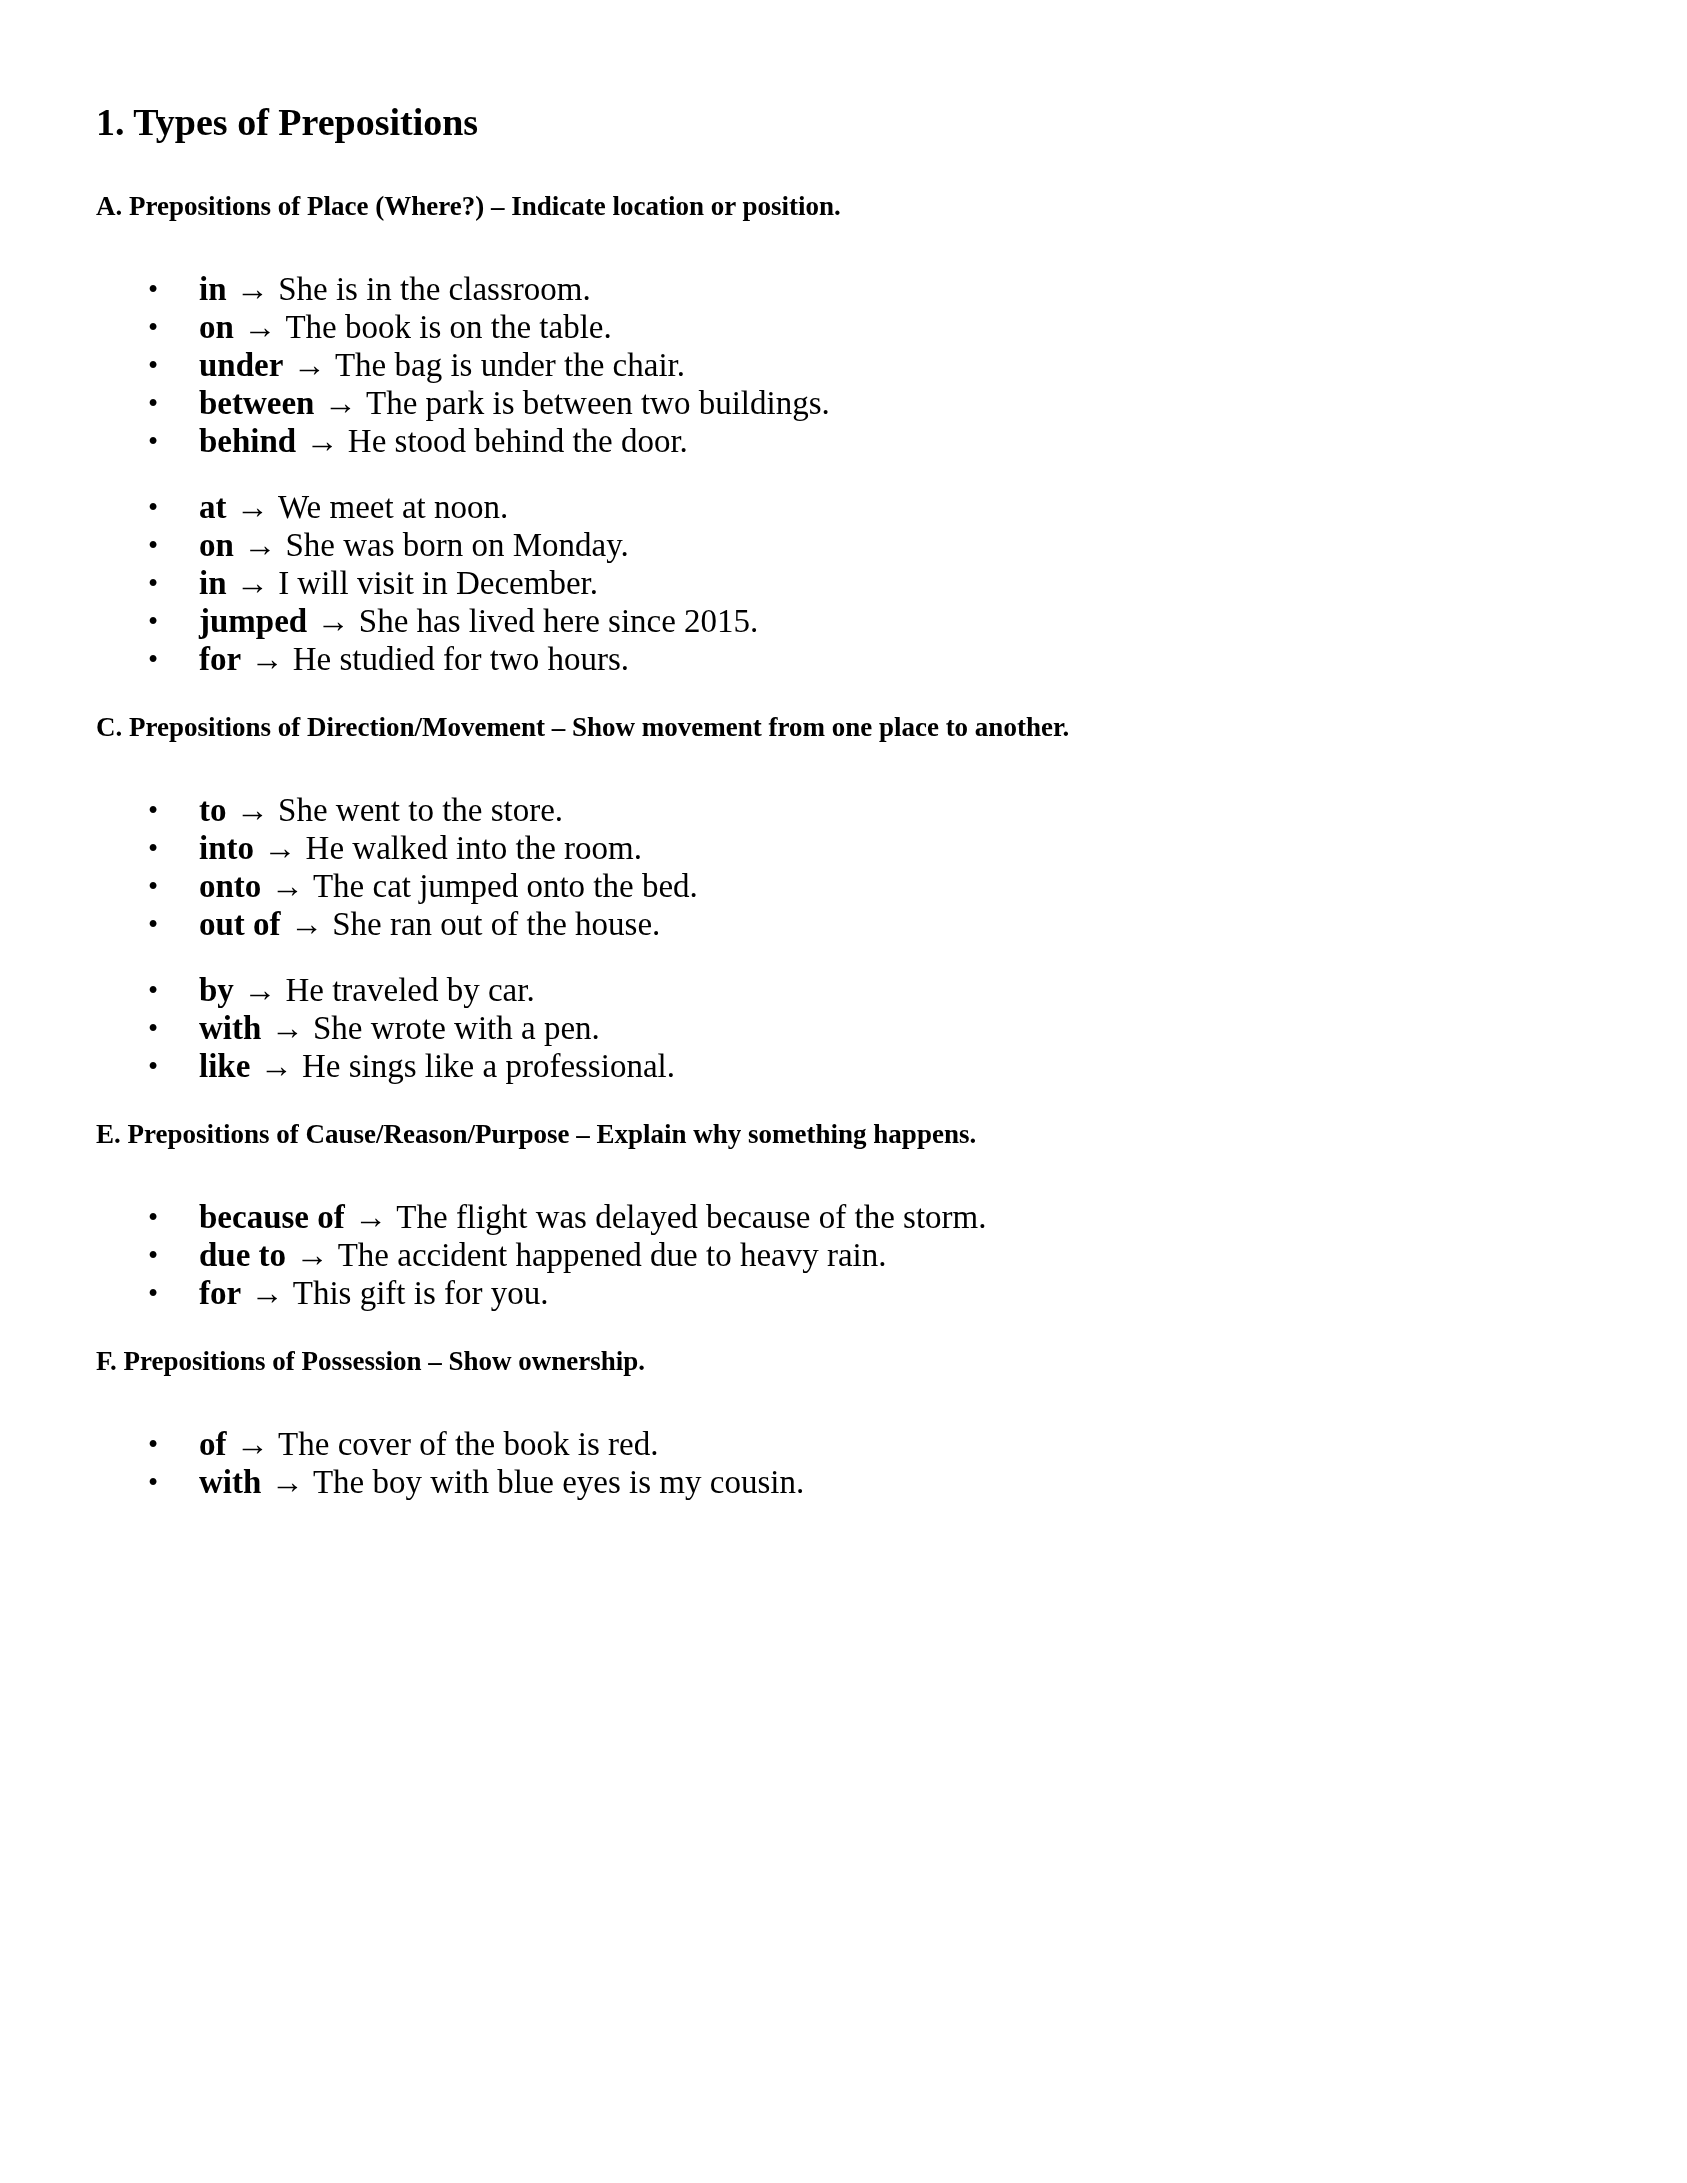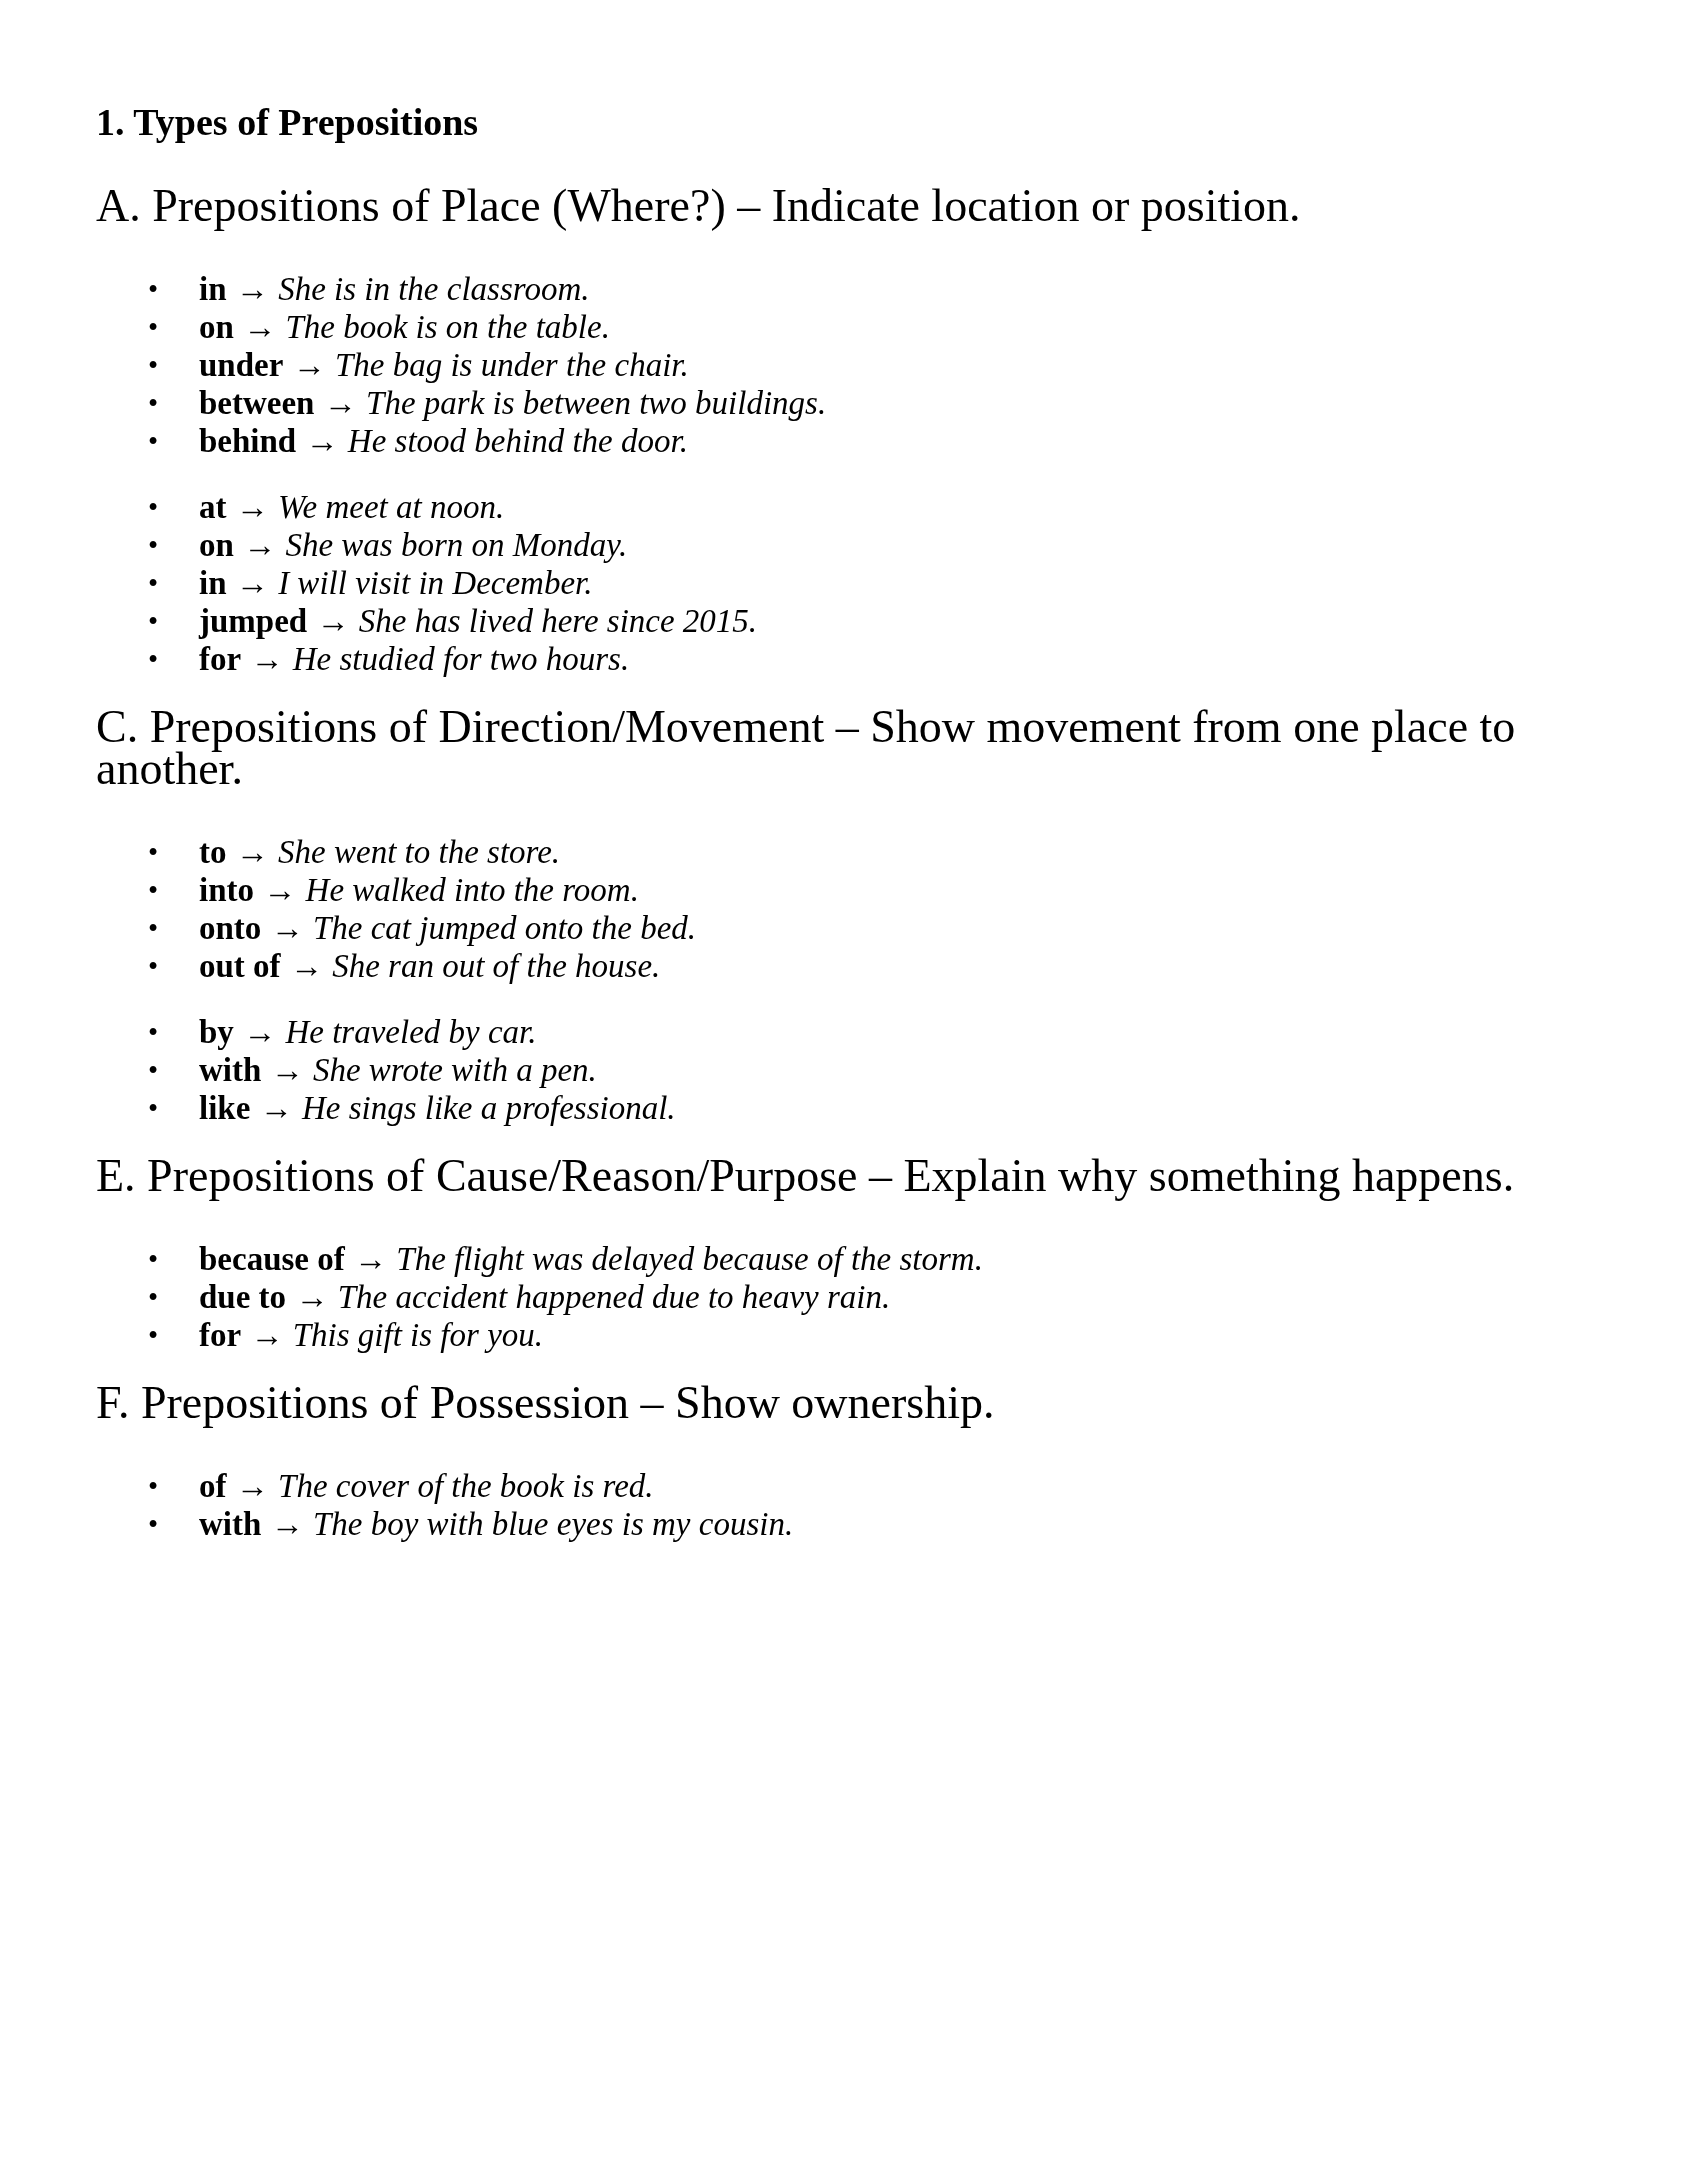--- a/index.html
+++ b/index.html
@@ -24,22 +24,22 @@
   .doc-title {
     font-size: 38px;
     font-weight: bold;
     line-height: 46px;
     margin: 0 0 40px 0;
   }
   .section {
     margin: 0 0 28px 0;
   }
   .section-heading {
-    font-size: 46px;
-    font-weight: normal;
+    font-size: 27px;
+    font-weight: bold;
     line-height: 42px;
     margin: 0 0 43px 0;
   }
   ul.prep-list {
     list-style: none;
     margin: 0;
     padding: 0;
   }
   ul.prep-list li {
     position: relative;
@@ -56,21 +56,20 @@
   }
   .term {
     font-weight: bold;
   }
   .arrow {
     font-weight: normal;
     font-style: normal;
     margin: 0 9.3px;
   }
   .example {
-    font-style: italic;
   }
 </style>
 </head>
 <body>
 
 <div class="page">
 
   <h1 class="doc-title">1. Types of Prepositions</h1>
 
   <div class="section">

